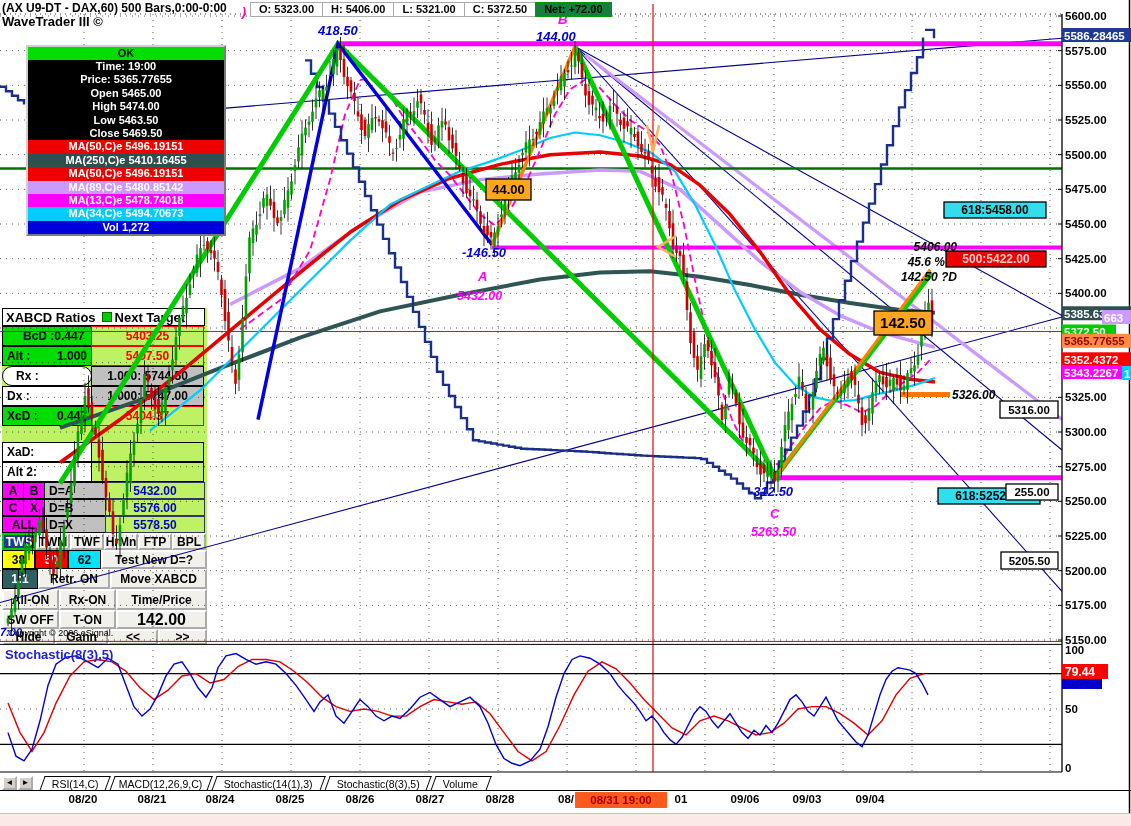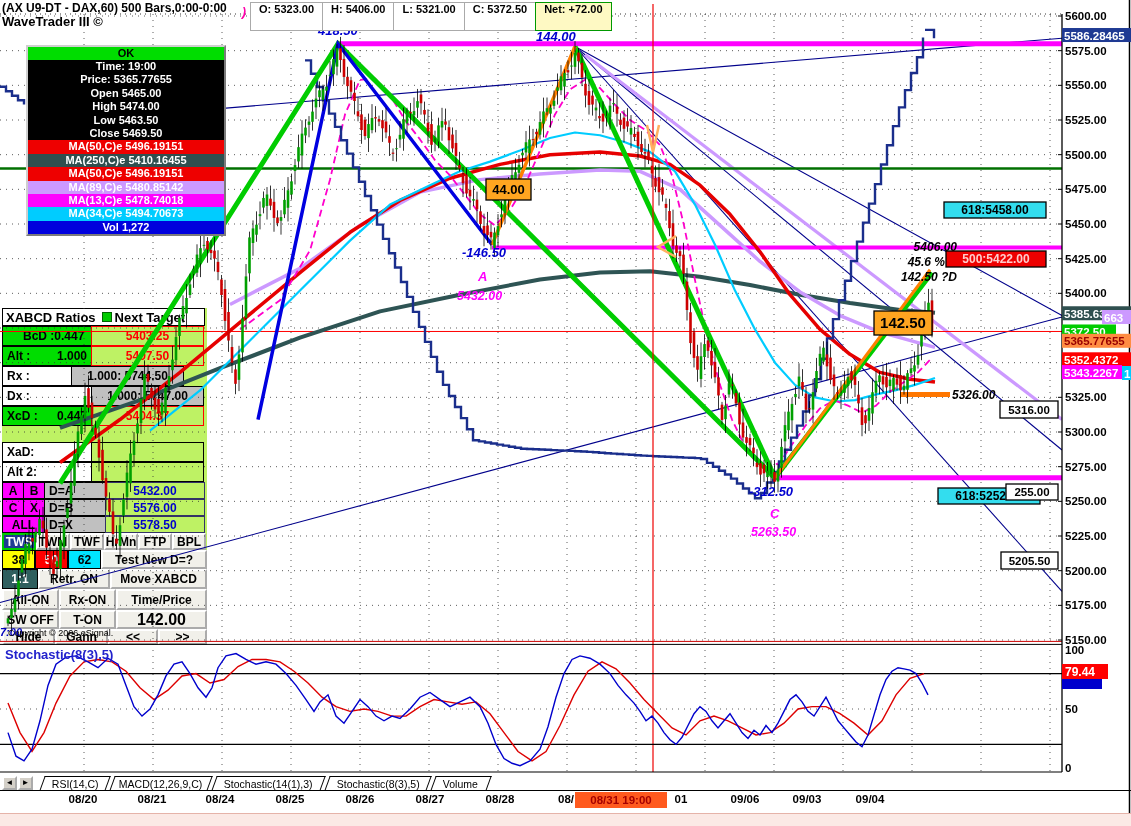--- a/index.html
+++ b/index.html
@@ -1,21 +1,21 @@
 <!DOCTYPE html>
 <html><head>
 <meta charset="utf-8">
 <style>
   html,body{margin:0;padding:0;background:#fff;}
   #app{position:relative;width:1131px;height:826px;background:#fff;overflow:hidden;
        font-family:"Liberation Sans",sans-serif;-webkit-font-smoothing:none;}
   .abs{position:absolute;}
   #chartTitle{left:2px;top:1px;font-size:12px;font-weight:600;color:#000;z-index:4;}
   #waveTitle{left:2px;top:14px;font-size:13px;font-weight:bold;color:#000;z-index:4;}
-  #quoteStrip{left:251px;top:2px;height:29px;z-index:5;display:flex;justify-content:space-between;}
+  #quoteStrip{left:251px;top:2px;height:15px;z-index:5;display:flex;justify-content:space-between;}
   #quoteStrip .qseg{display:inline-block;background:#fff;border:1px solid #aaa;margin-left:-1px;
        font-size:11px;font-weight:bold;padding:0 8px;line-height:13px;color:#000;white-space:nowrap;}
   #quoteStrip .qnet{background:#00DD00;border:1px solid #090;}
   #chart{left:0;top:0;z-index:2;pointer-events:none;}
   
   #infoBox{left:26px;top:45px;width:196px;background:#000;border:2px outset #cfcfcf;z-index:6;}
   #infoBox .ib-ok{background:#00DD00;color:#000;font-weight:bold;font-size:11px;text-align:center;height:13px;line-height:13px;}
   #infoBox .ib-row{color:#fff;font-weight:bold;font-size:11px;text-align:center;height:13.4px;line-height:13.4px;white-space:nowrap;}
   
   #ratioPanel{left:2px;top:308px;width:205px;z-index:1;font-size:12px;font-weight:bold;color:#000;background:#bef264;}
@@ -42,21 +42,21 @@
 <body>
 
 <div id="app">
   <div class="abs" id="chartTitle">(AX U9-DT - DAX,60) 500 Bars,0:00-0:00</div>
   <div class="abs" id="waveTitle">WaveTrader III ©</div>
   <div class="abs" id="quoteStrip">
       <span class="qseg">O: 5323.00</span>
       <span class="qseg">H: 5406.00</span>
       <span class="qseg">L: 5321.00</span>
       <span class="qseg">C: 5372.50</span>
-      <span class="qseg qnet" style="background: #fef9c3;">Net: +72.00</span>
+      <span class="qseg qnet" style="background: #15803d;">Net: +72.00</span>
     </div>
 
   <svg class="abs" id="chart" width="1131" height="826">
       <g>
         <line x1="0" y1="16" x2="1062" y2="16" stroke="#333" stroke-width="0.8" stroke-dasharray="1,5"></line>
         <line x1="0" y1="50.667500000000004" x2="1062" y2="50.667500000000004" stroke="#333" stroke-width="0.8" stroke-dasharray="1,5"></line>
         <line x1="0" y1="85.33500000000001" x2="1062" y2="85.33500000000001" stroke="#333" stroke-width="0.8" stroke-dasharray="1,5"></line>
         <line x1="0" y1="120.0025" x2="1062" y2="120.0025" stroke="#333" stroke-width="0.8" stroke-dasharray="1,5"></line>
         <line x1="0" y1="154.67000000000002" x2="1062" y2="154.67000000000002" stroke="#333" stroke-width="0.8" stroke-dasharray="1,5"></line>
         <line x1="0" y1="189.3375" x2="1062" y2="189.3375" stroke="#333" stroke-width="0.8" stroke-dasharray="1,5"></line>
@@ -799,21 +799,21 @@
         <div class="rp-cell" style="width: 113px; margin-left: -1px; justify-content: center; color: rgb(255, 0, 0); border: 1px solid rgb(255, 0, 0);">5403.25</div>
       </div>
       <div class="rp-row" style="height: 20px;">
         <div class="rp-cell" style="width: 90px; background: rgb(0, 221, 0); justify-content: space-between; padding: 0px 4px;">
           <span>Alt  :</span>
           <span>1.000</span>
         </div>
         <div class="rp-cell" style="width: 113px; margin-left: -1px; justify-content: center; color: rgb(255, 0, 0); border: 1px solid rgb(255, 0, 0);">5407.50</div>
       </div>
       <div class="rp-row" style="height: 20px;">
-        <div class="rp-cell" style="width: 70px; background: rgb(255, 255, 255); justify-content: space-between; padding: 0px 4px;">
+        <div class="rp-cell" style="width: 90px; background: rgb(255, 255, 255); justify-content: space-between; padding: 0px 13px; border-radius: 10px;">
           <span>Rx  :</span>
           <span></span>
         </div>
         <div class="rp-cell" style="width: 113px; margin-left: -1px; justify-content: center; color: rgb(0, 0, 0); background: rgb(192, 192, 192);">1.000: 5744.50</div>
       </div>
       <div class="rp-row" style="height: 20px;">
         <div class="rp-cell" style="width: 90px; background: rgb(255, 255, 255); justify-content: space-between; padding: 0px 4px;">
           <span>Dx  :</span>
           <span></span>
         </div>

